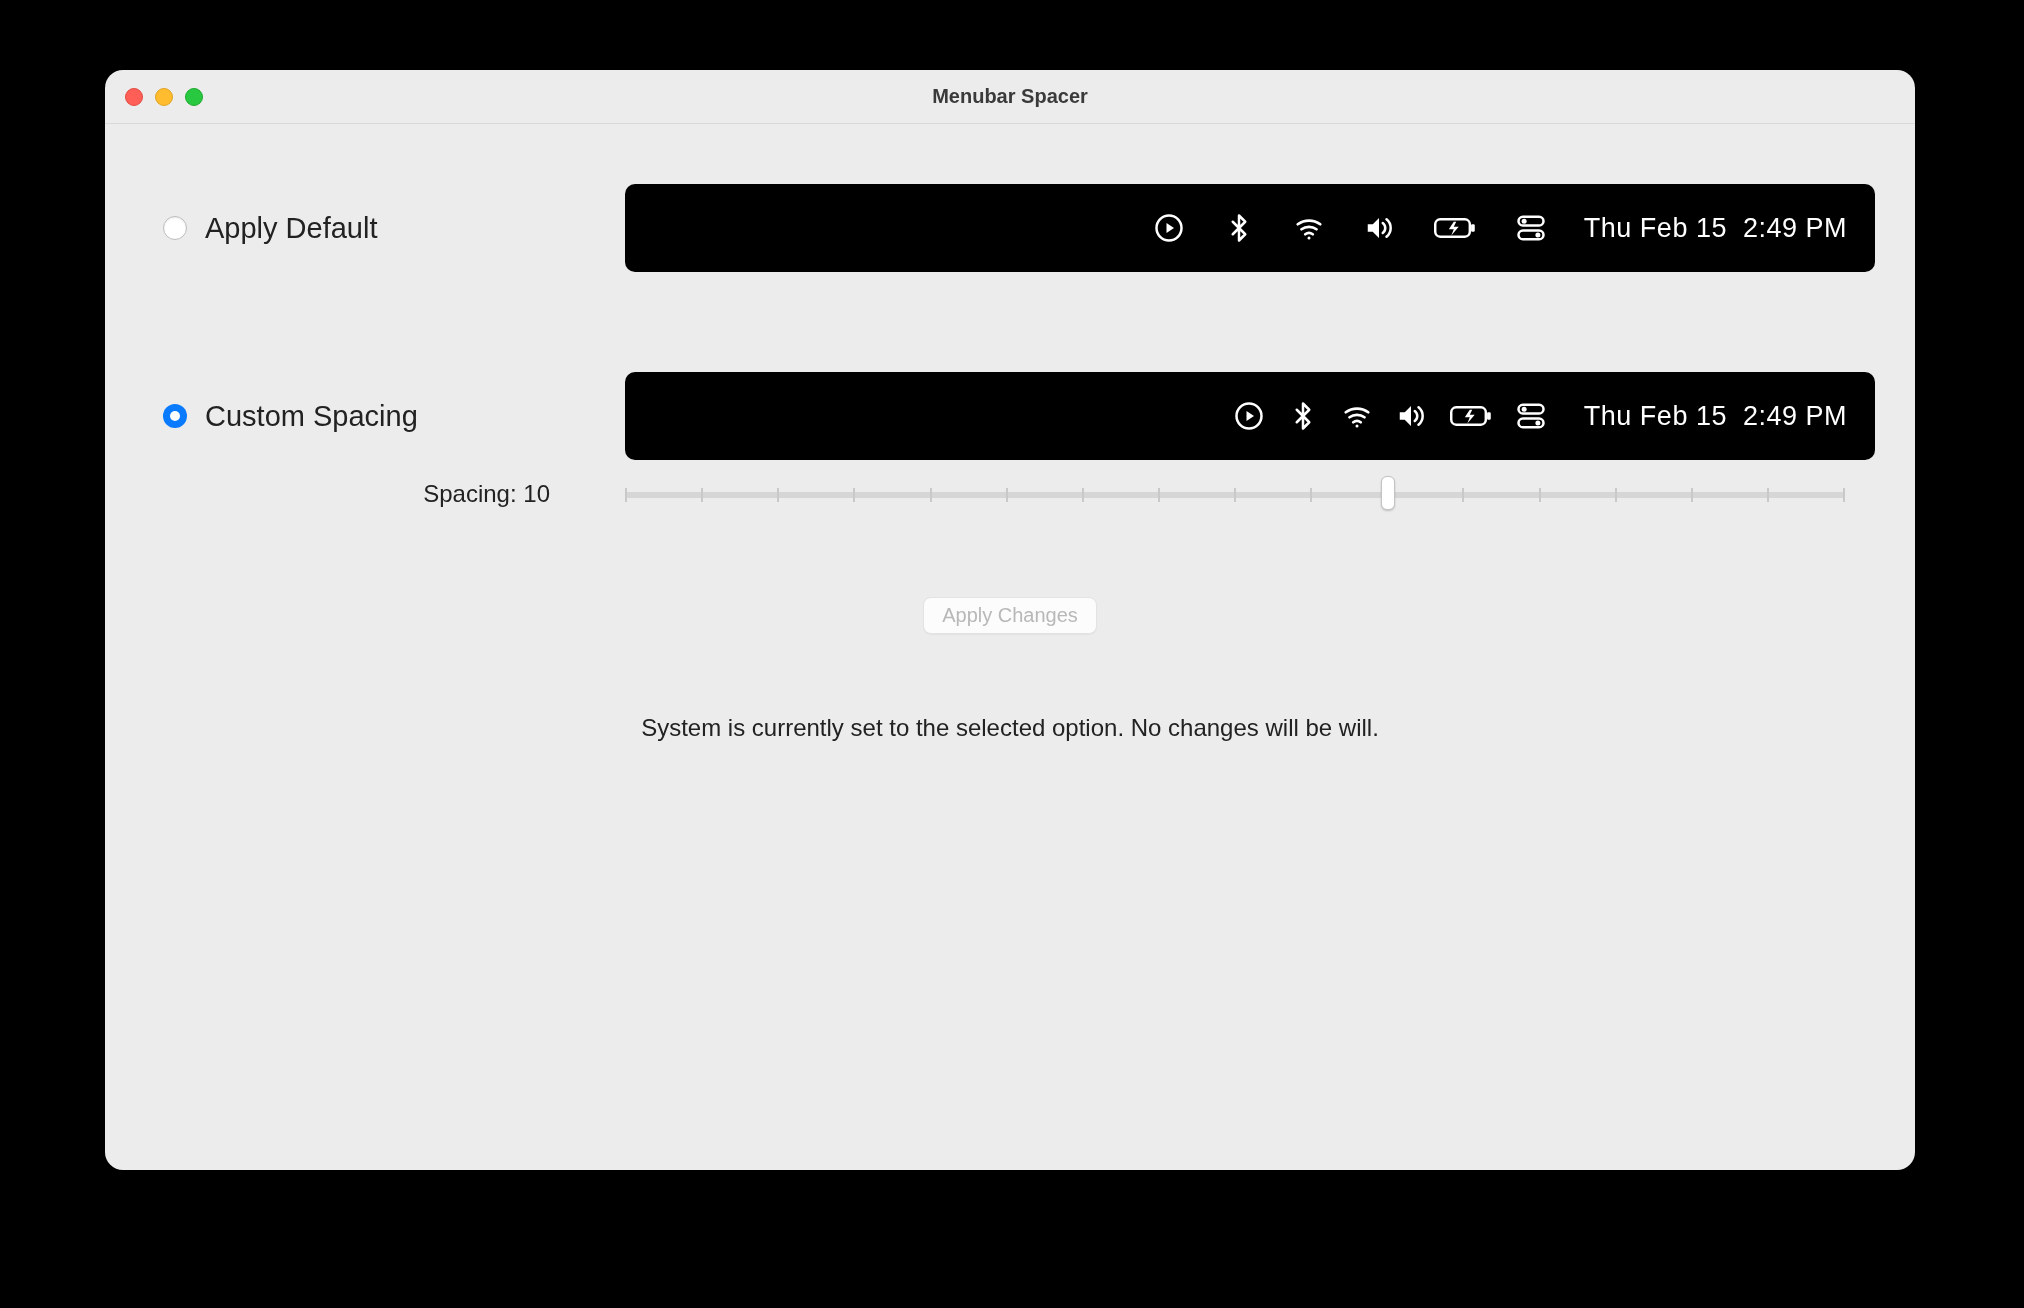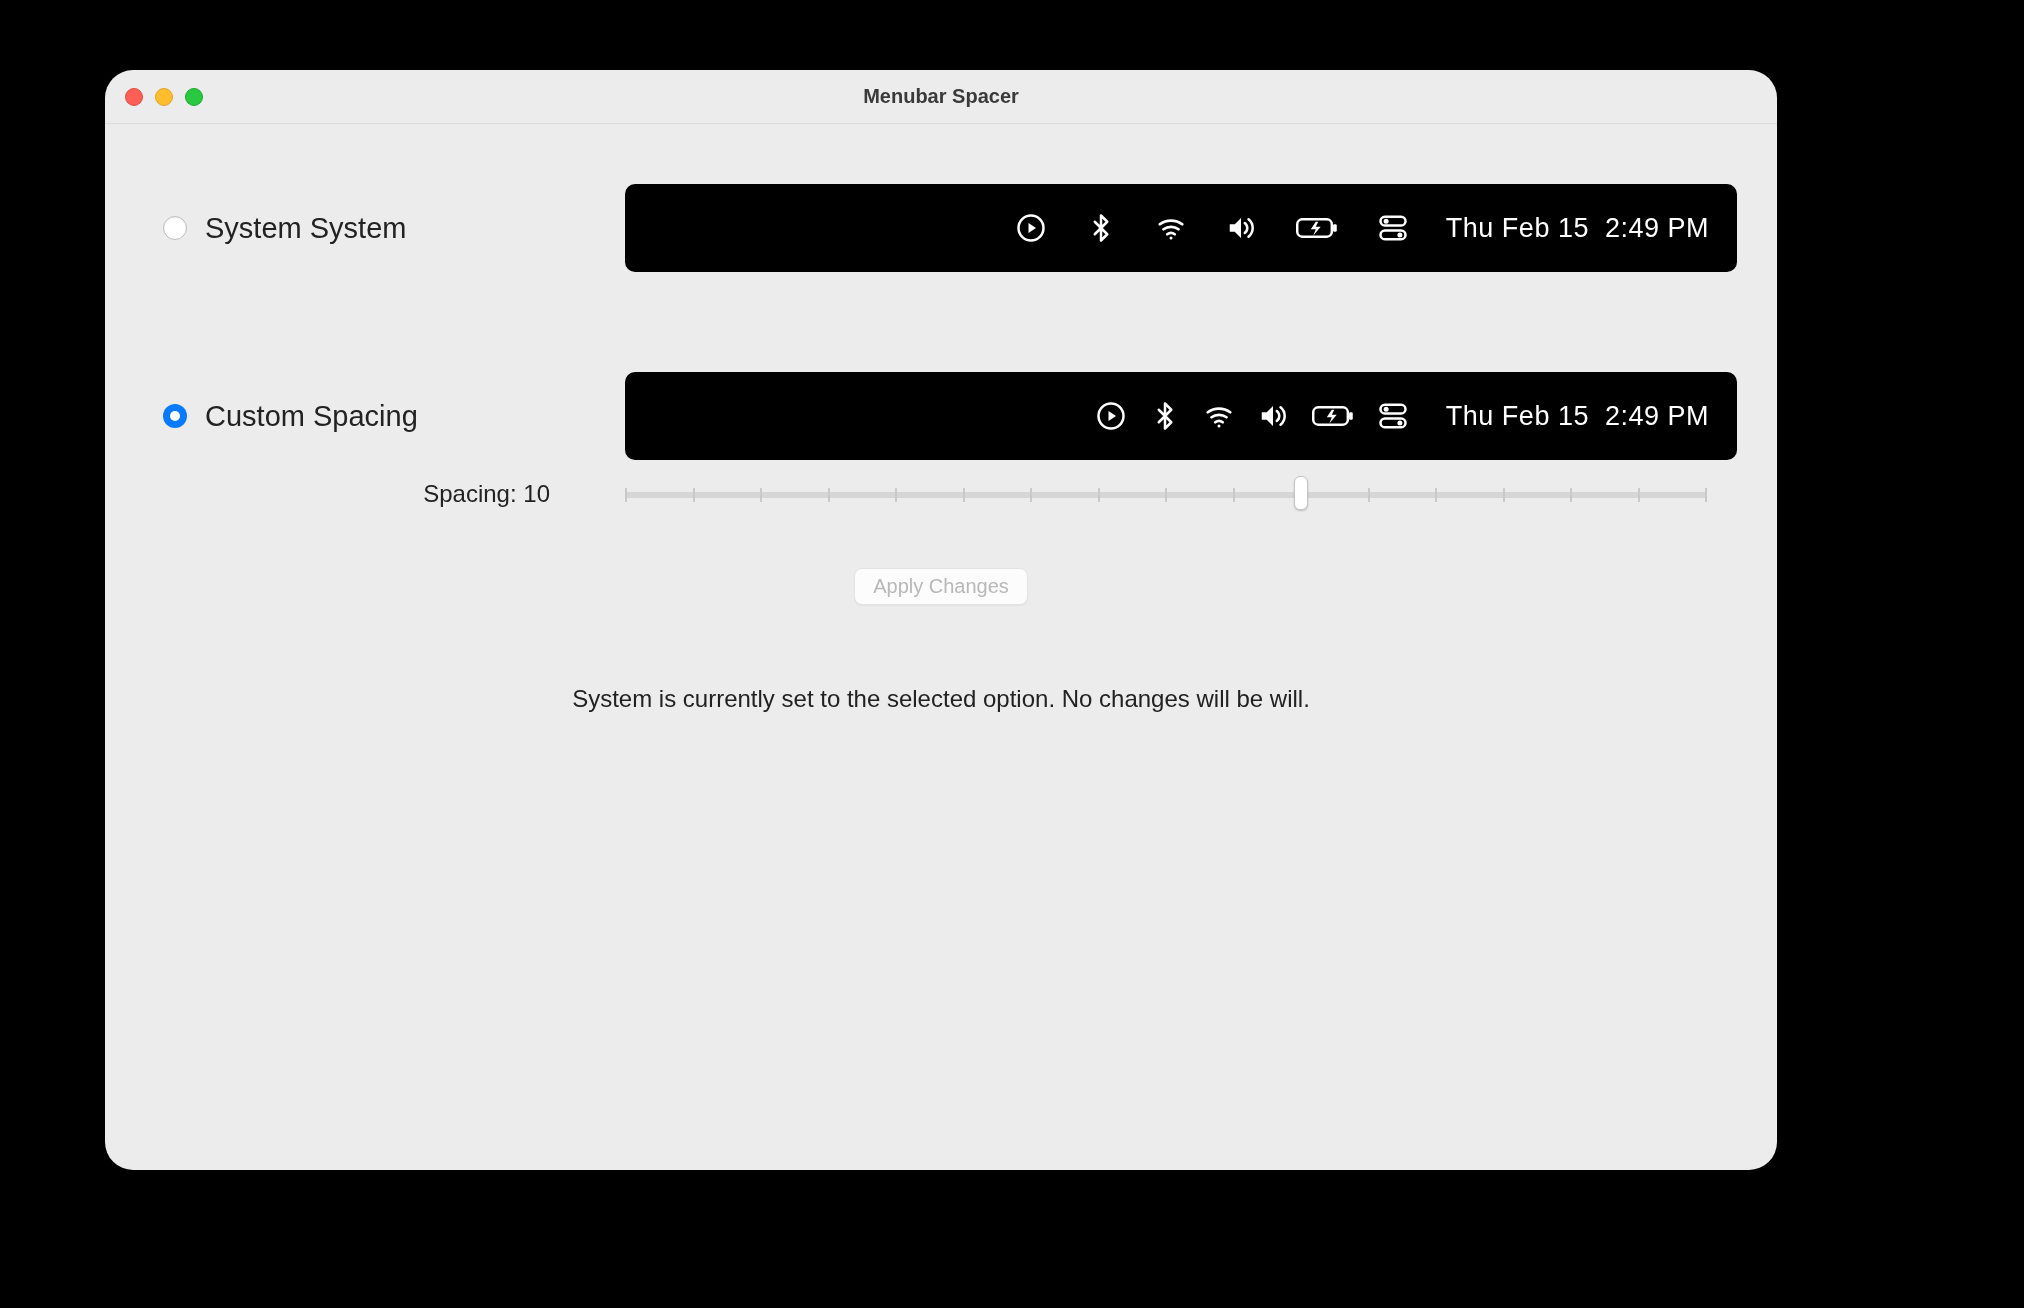--- a/index.html
+++ b/index.html
@@ -1,22 +1,22 @@
 <!DOCTYPE html>
 <html><head>
 <meta charset="utf-8">
 <style>
   * { box-sizing: border-box; margin: 0; padding: 0; }
   html, body { width: 2024px; height: 1308px; background: #000; font-family: -apple-system, "Helvetica Neue", Helvetica, Arial, sans-serif; }
   .window {
     position: absolute;
     left: 105px; top: 70px;
-    width: 1672px; height: 1100px;
+    width: 1810px; height: 1100px;
     background: #ececec;
-    border-radius: 28px;
+    border-radius: 18px;
     box-shadow: 0 30px 90px rgba(0,0,0,0.55), 0 0 0 1px rgba(0,0,0,0.12);
     overflow: hidden;
     display: flex;
     flex-direction: column;
   }
   .titlebar {
     height: 54px;
     display: flex;
     align-items: center;
     border-bottom: 1px solid #d9d9d9;
@@ -63,21 +63,21 @@
   .spacing-row { display: flex; align-items: center; margin-top: -80px; margin-bottom: 60px; }
   .spacing-label-col { width: 480px; text-align: right; font-size: 24px; color: #222; padding-right: 75px; padding-left: 60px; box-sizing: border-box; }
   .slider-col { flex: 1; padding-right: 30px; }
 
   .slider { position: relative; height: 28px; }
   .slider-track { position: absolute; left: 0; right: 0; top: 12px; height: 6px; background: #d6d6d6; border-radius: 3px; }
   .slider-ticks { position: absolute; left: 0; right: 0; top: 8px; height: 14px; display: flex; justify-content: space-between; }
   .slider-tick { width: 2px; height: 14px; background: #c9c9c9; }
   .slider-thumb { position: absolute; top: -4px; width: 14px; height: 34px; background: #fff; border: 1px solid #c4c4c4; border-radius: 6px; box-shadow: 0 1px 2px rgba(0,0,0,0.2); transform: translateX(-50%); }
 
-  .button-row { display: flex; justify-content: center; margin-top: 60px; }
+  .button-row { display: flex; justify-content: center; margin-top: 89px; }
   .apply-btn {
     font-size: 20px; color: #b8b8b8;
     background: #fcfcfc; border: 1px solid #e3e3e3; border-radius: 8px;
     padding: 6px 18px;
     box-shadow: 0 1px 1px rgba(0,0,0,0.04);
   }
 
   .status-row { display: flex; justify-content: center; margin-top: 80px; }
   .status-text { font-size: 24px; color: #222; }
 </style>
@@ -94,21 +94,21 @@
     </div>
     <div class="title">Menubar Spacer</div>
   </div>
 
   <div class="content">
 
     <div class="option-row">
       <div class="radio-col">
         <div class="radio unchecked"></div>
       </div>
-      <div class="label-col">System System</div>
+      <div class="label-col">Apply Default</div>
       <div class="preview-col">
         <div class="menubar-preview default">
           <div class="icons">
             <span class="ic">
               <svg viewBox="0 0 24 24" fill="none" stroke="white" stroke-width="2">
                   <circle cx="12" cy="12" r="10"></circle>
                   <polygon points="10,8 16,12 10,16" fill="white" stroke="none"></polygon>
                 </svg>
             </span>
             <span class="ic">

